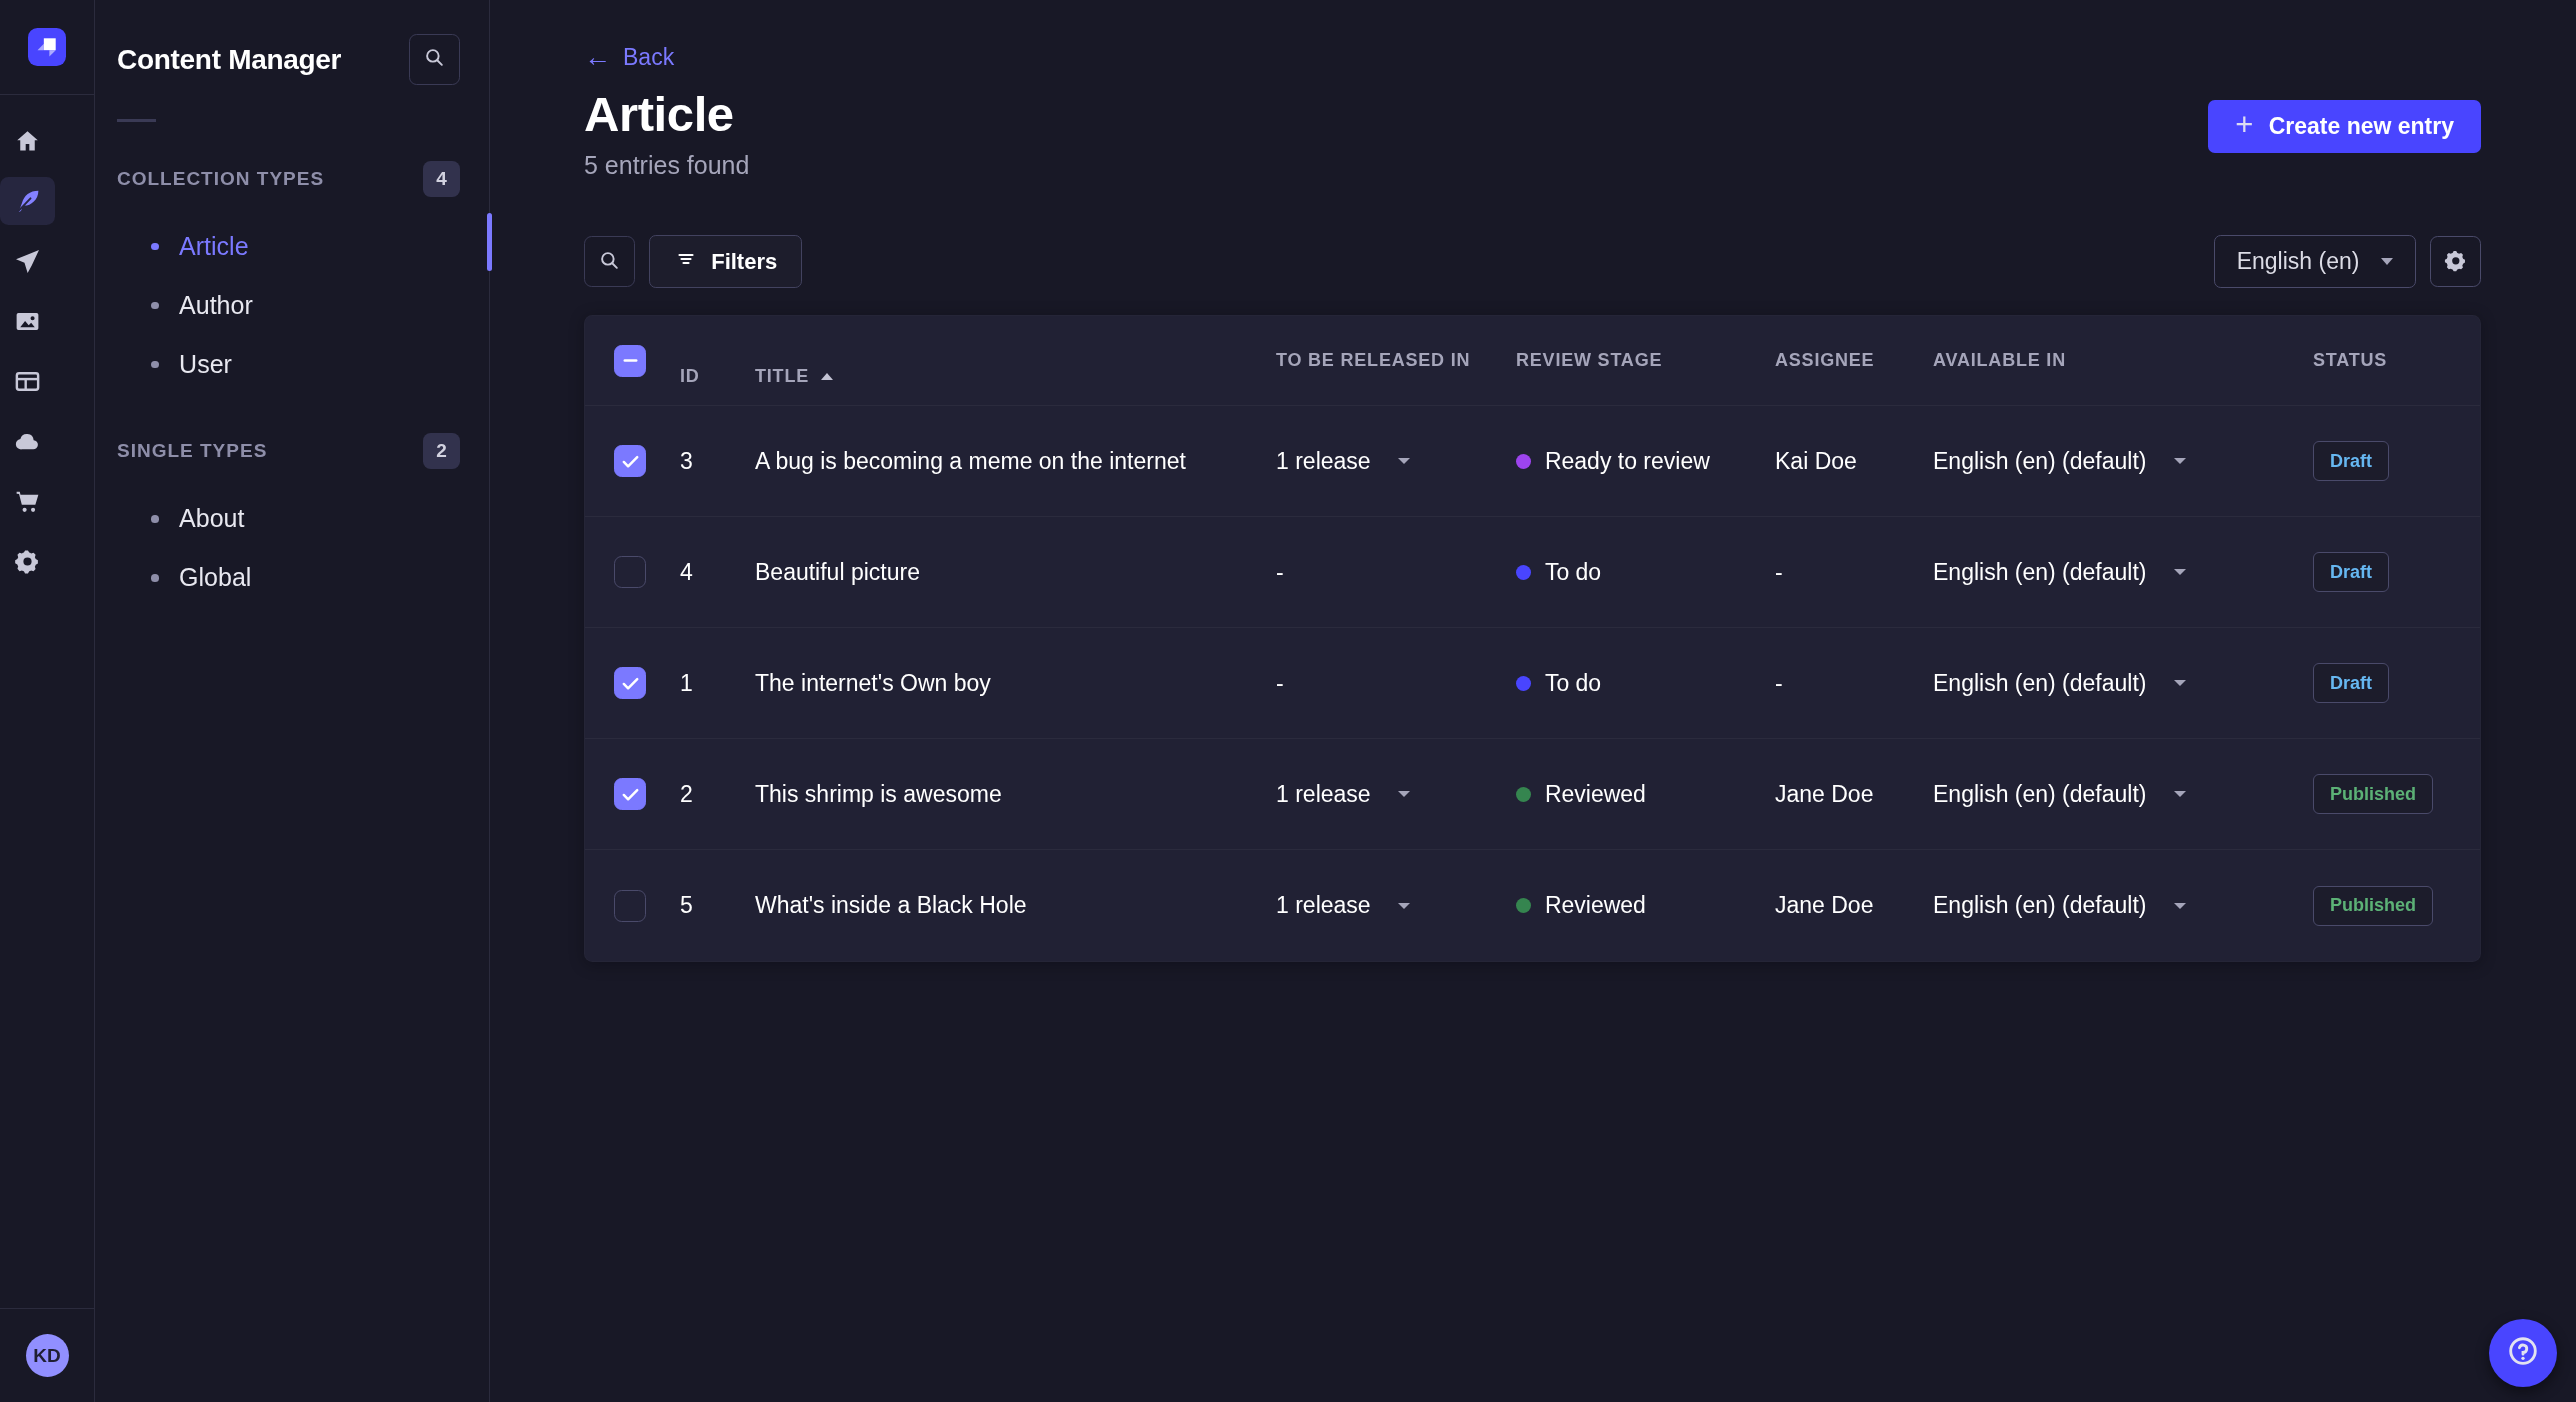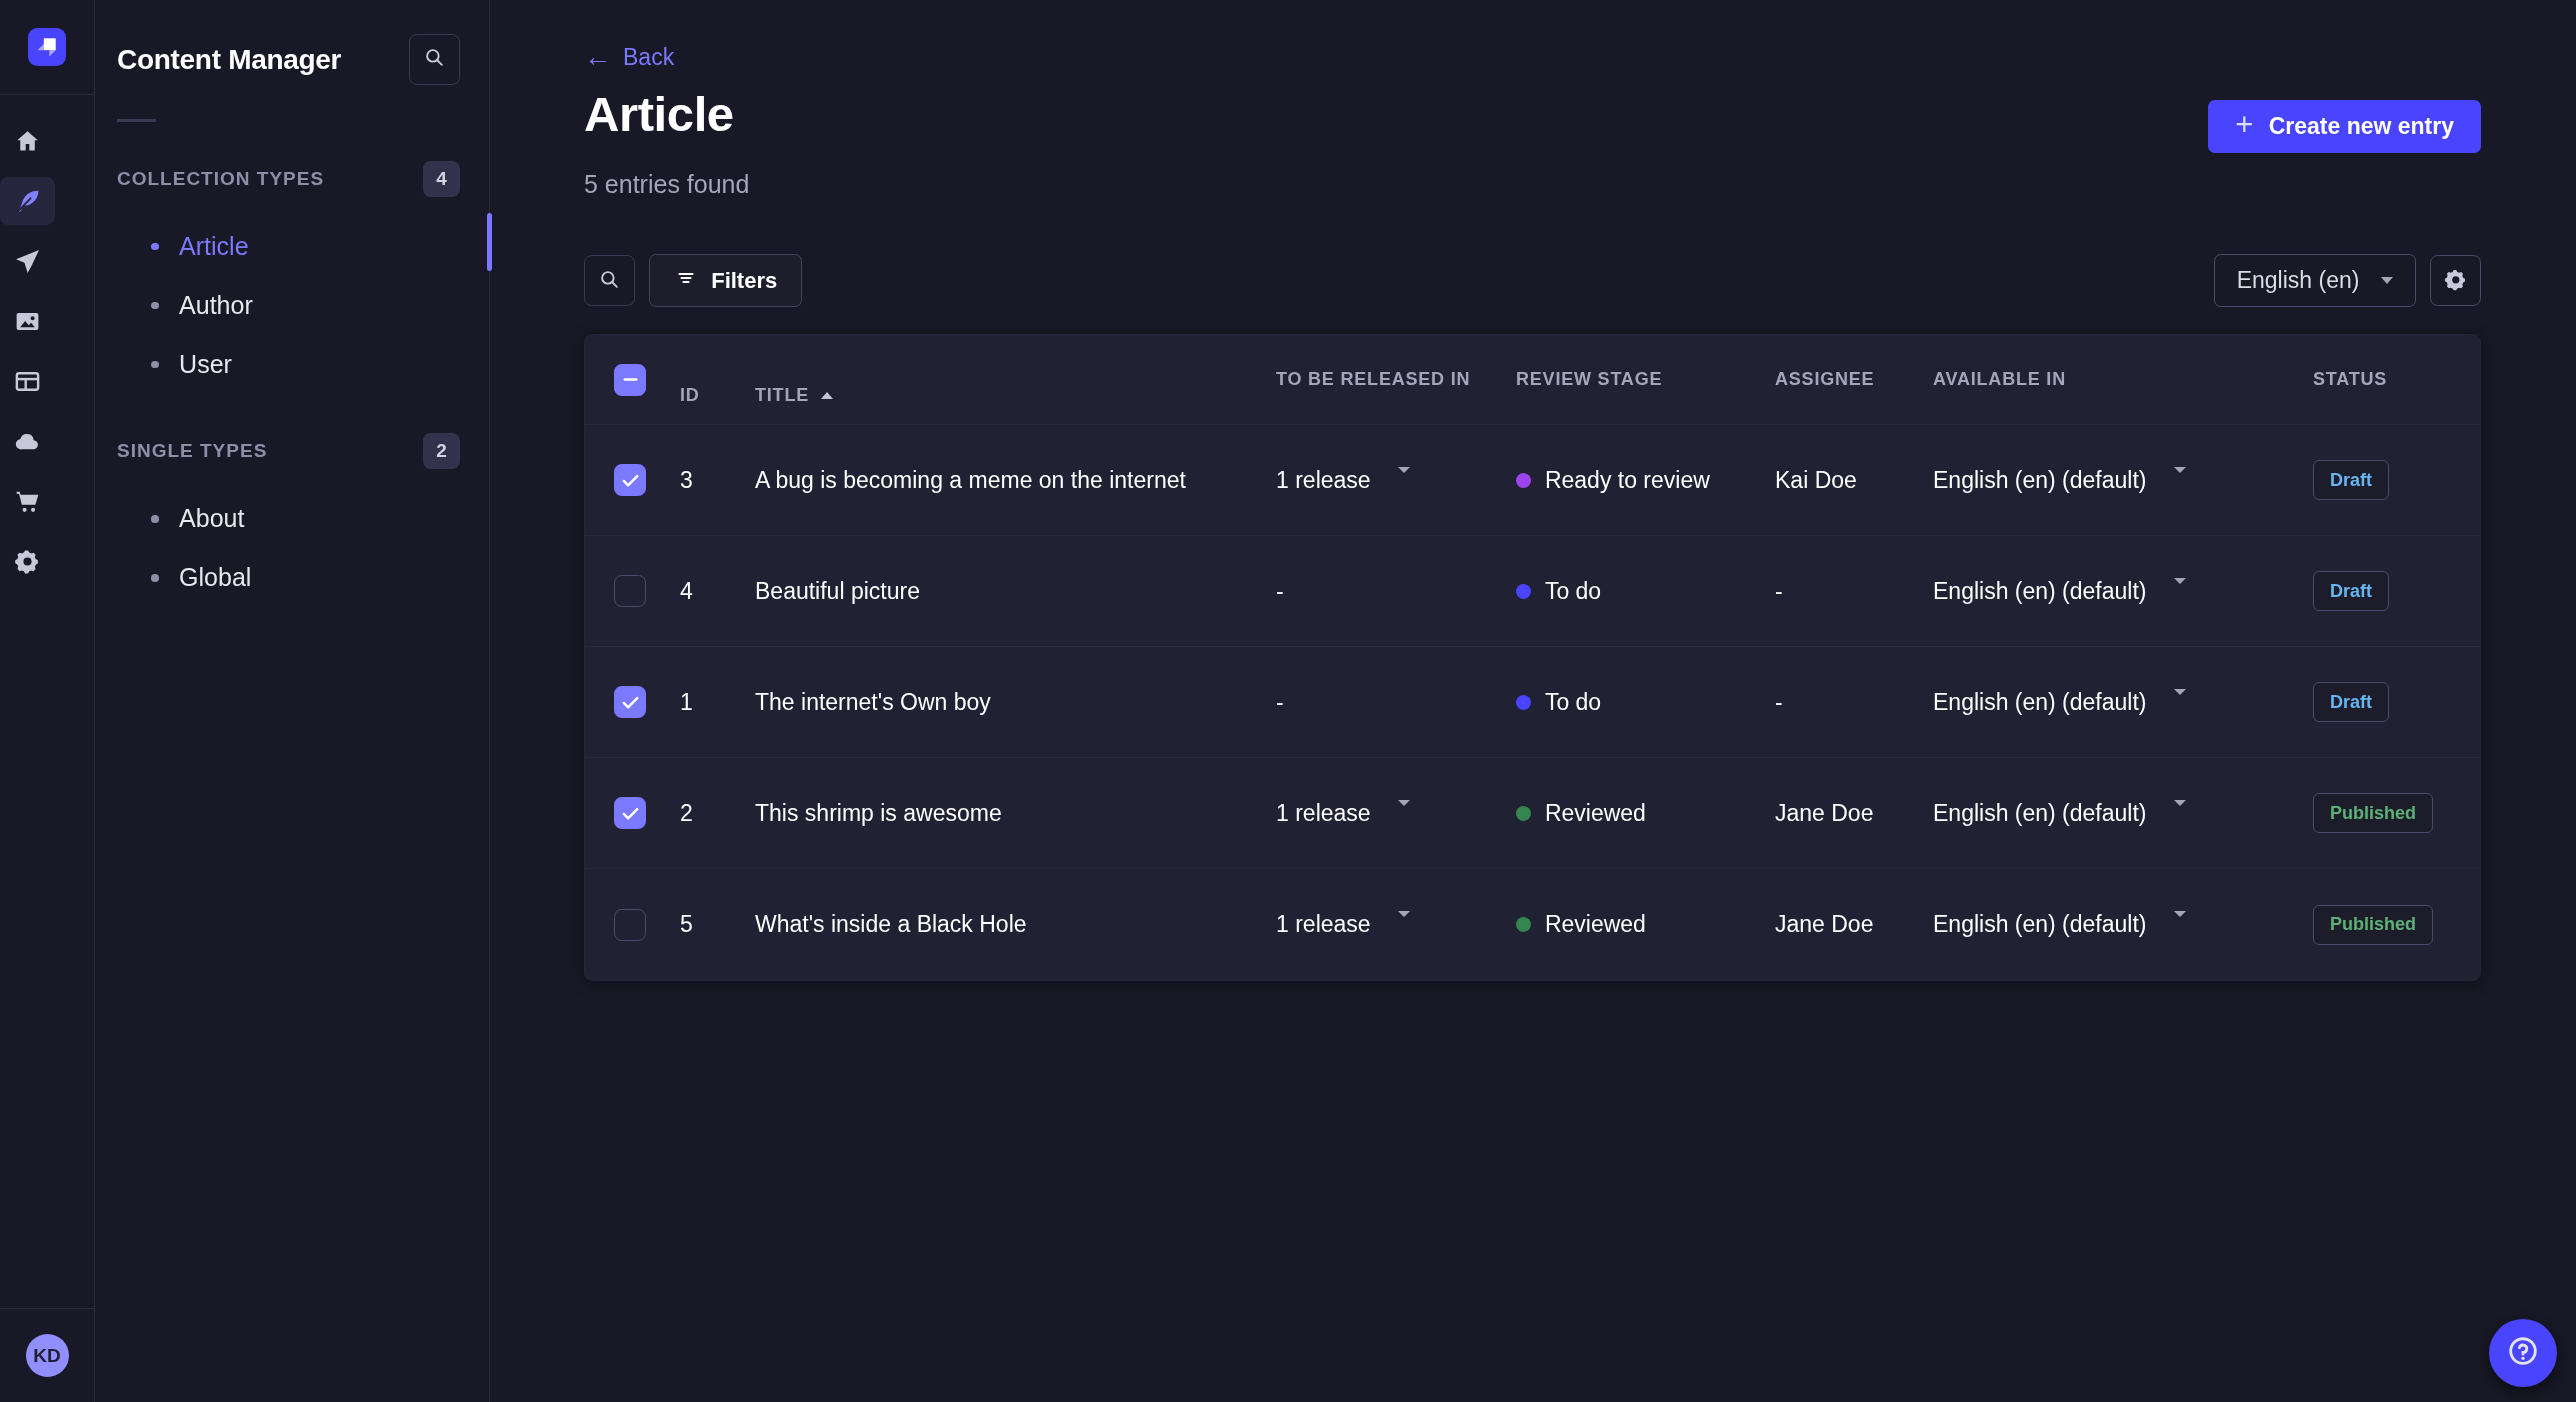--- a/index.html
+++ b/index.html
@@ -41,21 +41,21 @@
   .nav-item.active { color: #7b79ff; }
   .nav-item.active .bullet { background: #7b79ff; }
   .active-bar { position: absolute; right: -2.6px; top: 213px; width: 5.1px; height: 58px; background: #7b79ff; border-radius: 2.6px; }
 
   
   .main { flex: 1; padding: 0 95px 0 94px; position: relative; }
   .back-row { margin-top: 44px; display: inline-flex; align-items: center; gap: 12px; color: #7b79ff; font-size: 23px; cursor: pointer; }
   .back-arrow { font-size: 27px; line-height: 1; }
   .title-row { display: flex; align-items: flex-start; justify-content: space-between; margin-top: 15.3px; }
   .page-title { font-size: 49px; font-weight: 700; letter-spacing: -0.4px; }
-  .subtitle { margin-top: 28px; font-size: 25px; color: #a5a5ba; }
+  .subtitle { margin-top: 9px; font-size: 25px; color: #a5a5ba; }
   .btn-primary { display: flex; align-items: center; gap: 15.3px; background: #4945ff; border: none; color: #fff; font-size: 23px; font-weight: 600; height: 53px; padding: 0 27px; border-radius: 6.8px; cursor: pointer; margin-top: 13.6px; font-family: inherit; }
   .plus { font-size: 31px; font-weight: 300; color: #dcdcf2; line-height: 1; margin-top: -3.4px; }
 
   .toolbar { display: flex; align-items: center; justify-content: space-between; margin-top: 55px; }
   .toolbar-left, .toolbar-right { display: flex; gap: 13.6px; align-items: center; }
   .btn { display: flex; align-items: center; gap: 13.6px; background: #1d1d2c; border: 0.9px solid #42425f; color: #fff; font-size: 22px; font-weight: 600; height: 53px; padding: 0 24px; border-radius: 6.8px; cursor: pointer; font-family: inherit; }
   .btn svg { width: 24px; height: 24px; }
   .locale-select { display: flex; align-items: center; gap: 22px; height: 53px; padding: 0 22px; border: 0.9px solid #4a4a6a; border-radius: 6.8px; font-size: 23px; color: #dcdce6; cursor: pointer; background: transparent; }
   .chevron { width: 0; height: 0; border-left: 6.8px solid transparent; border-right: 6.8px solid transparent; border-top: 7.7px solid #a5a5ba; }
 
@@ -75,21 +75,21 @@
   .t-body-row:last-child { border-bottom: none; }
   .cell { font-size: 23px; color: #fff; display: flex; align-items: center; gap: 13.6px; }
   .sort-asc { width: 0; height: 0; border-left: 6.8px solid transparent; border-right: 6.8px solid transparent; border-bottom: 7.7px solid #c3c3d4; }
   .checkbox { width: 32px; height: 32px; border-radius: 7.7px; border: 1.7px solid #4a4a6a; background: transparent; display: flex; align-items: center; justify-content: center; cursor: pointer; flex-shrink: 0; }
   .checkbox.checked, .checkbox.indeterminate { background: #7b79ff; border-color: #7b79ff; }
   .checkbox svg { width: 23px; height: 23px; display: none; }
   .checkbox.checked svg.check { display: block; }
   .checkbox.indeterminate svg.dash { display: block; }
   .stage-dot { width: 15.3px; height: 15.3px; border-radius: 50%; flex-shrink: 0; background: #8e8ea9; }
   .row-chevron { width: 0; height: 0; border-left: 6px solid transparent; border-right: 6px solid transparent; border-top: 6.8px solid #a5a5ba; cursor: pointer; }
-  .dd { display: flex; align-items: flex-start; gap: 27px; cursor: pointer; }
+  .dd { display: flex; align-items: center; gap: 27px; cursor: pointer; }
   .status-badge { font-size: 18px; font-weight: 700; padding: 8.5px 16px; border: 0.9px solid #4a4a6a; border-radius: 6px; background: #1c1c2b; }
   .status-badge.draft { color: #66b7f1; }
   .status-badge.published { color: #5cb176; }
 
   
   .help-fab { position: absolute; right: 19px; bottom: 15.3px; width: 68px; height: 68px; border-radius: 50%; background: #4945ff; display: flex; align-items: center; justify-content: center; color: #e2e2f0; cursor: pointer; box-shadow: 0 5.1px 13.6px rgba(0,0,0,.45); }
   .help-fab svg { width: 36px; height: 36px; }
 </style>
 </head>
 <body>

